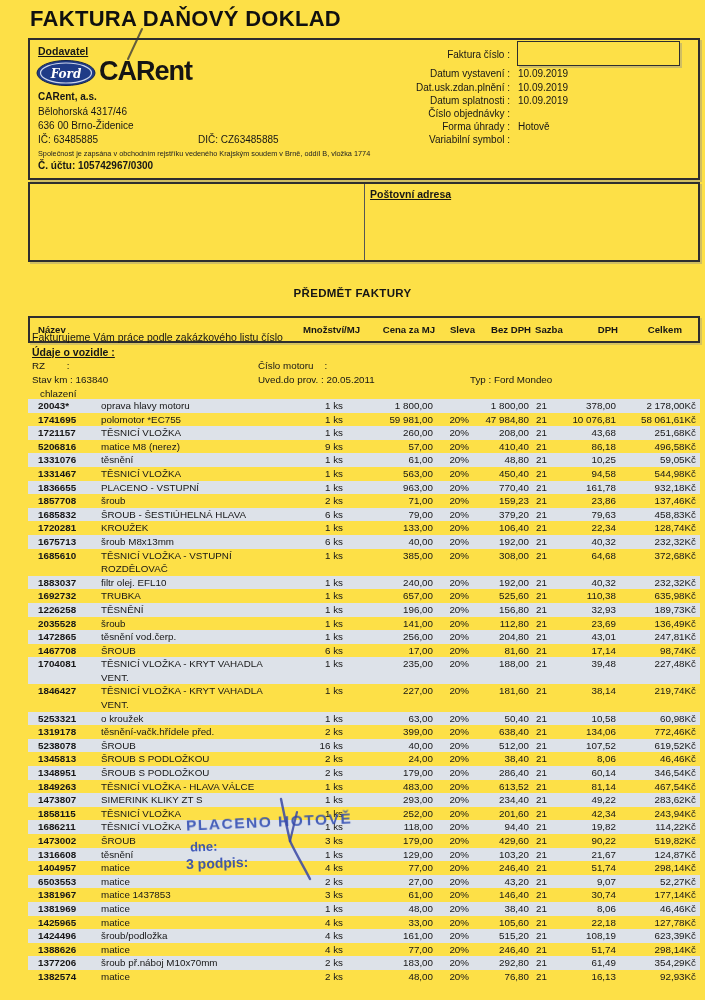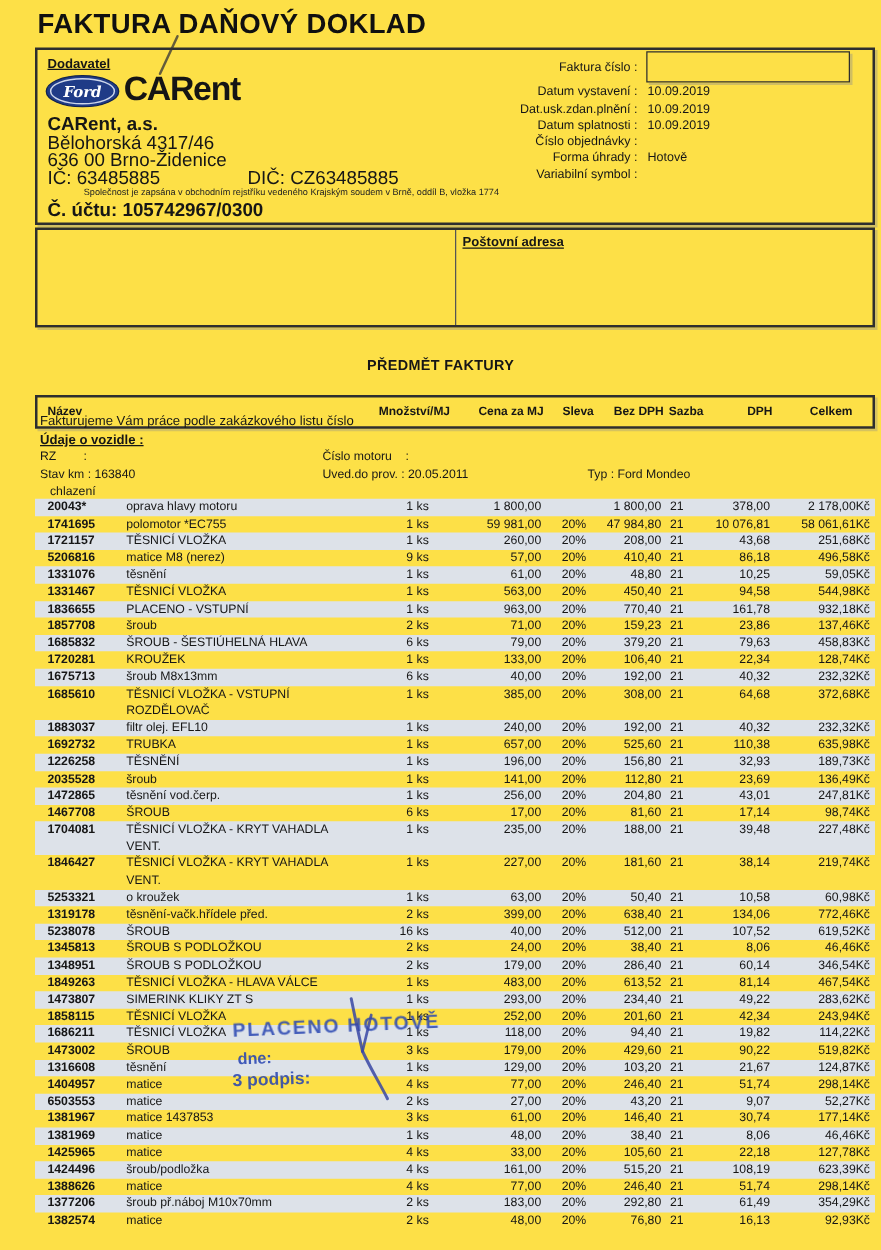--- a/index.html
+++ b/index.html
@@ -12,21 +12,21 @@
   .b{font-weight:bold;}
   .page-title{left:30px;top:6px;font-size:22px;font-weight:bold;letter-spacing:.3px;color:#101010;}
   
   .box{position:absolute;border:2px solid #2e2e2e;box-shadow:2px 2px 0 rgba(140,140,140,.4);background:transparent;}
   .supplier-box{left:28px;top:38px;width:668px;height:138px;}
   .address-box{left:28px;top:182px;width:668px;height:76px;}
   .address-divider{position:absolute;left:334px;top:0;width:1px;height:100%;background:#555;}
   .invnum-box{left:517px;top:41px;width:161px;height:23px;border:1.5px solid #2e2e2e;}
   
   .sec-label{font-size:10.5px;font-weight:bold;text-decoration:underline;}
-  .addr-line{font-size:15px;}
+  .addr-line{font-size:10px;}
   .small-print{font-size:7.3px;color:#222;}
   .brand-text{font-size:27px;font-weight:bold;letter-spacing:-1px;color:#151515;}
   
   .meta-row{position:absolute;left:330px;width:366px;height:12px;font-size:10px;}
   .meta-label{position:absolute;right:186px;white-space:nowrap;}
   .meta-value{position:absolute;left:188px;white-space:nowrap;}
   
   .section-heading{left:0;top:287px;width:705px;text-align:center;font-size:11.5px;font-weight:bold;letter-spacing:.3px;}
   
   .items-header{left:28px;top:316px;width:668px;height:23px;border:2px solid #2e2e2e;
@@ -79,21 +79,21 @@
       <ellipse cx="30" cy="13" rx="25.5" ry="10" fill="none" stroke="#cdd6ea" stroke-width="1.2"></ellipse>
       <text x="30" y="17.5" text-anchor="middle" font-family="DejaVu Serif, serif" font-style="italic" font-weight="bold" font-size="12" fill="#ffffff">Ford</text>
     </svg>
     <div class="abs brand-text" style="left:69px;top:16px;">CARent</div>
 
     <div class="abs addr-line b" style="left:8px;top:51px;">CARent, a.s.</div>
     <div class="abs addr-line" style="left:8px;top:66px;">Bělohorská 4317/46</div>
     <div class="abs addr-line" style="left:8px;top:80px;">636 00  Brno-Židenice</div>
     <div class="abs addr-line" style="left:8px;top:94px;">IČ: 63485885</div>
     <div class="abs addr-line" style="left:168px;top:94px;">DIČ: CZ63485885</div>
-    <div class="abs small-print" style="left:8px;top:109px;margin-left:29px;">Společnost je zapsána v obchodním rejstříku vedeného Krajským soudem v Brně, oddíl B, vložka 1774</div>
+    <div class="abs small-print" style="left:8px;top:109px;">Společnost je zapsána v obchodním rejstříku vedeného Krajským soudem v Brně, oddíl B, vložka 1774</div>
     <div class="abs addr-line b" style="left:8px;top:120px;">Č. účtu: 105742967/0300</div>
   </div>
 
   <div class="box invnum-box"></div>
 
   <div class="meta-row" style="top:49px;">
     <span class="meta-label">Faktura číslo :</span>
     <span class="meta-value"></span>
   </div>
   <div class="meta-row" style="top:68px;">

